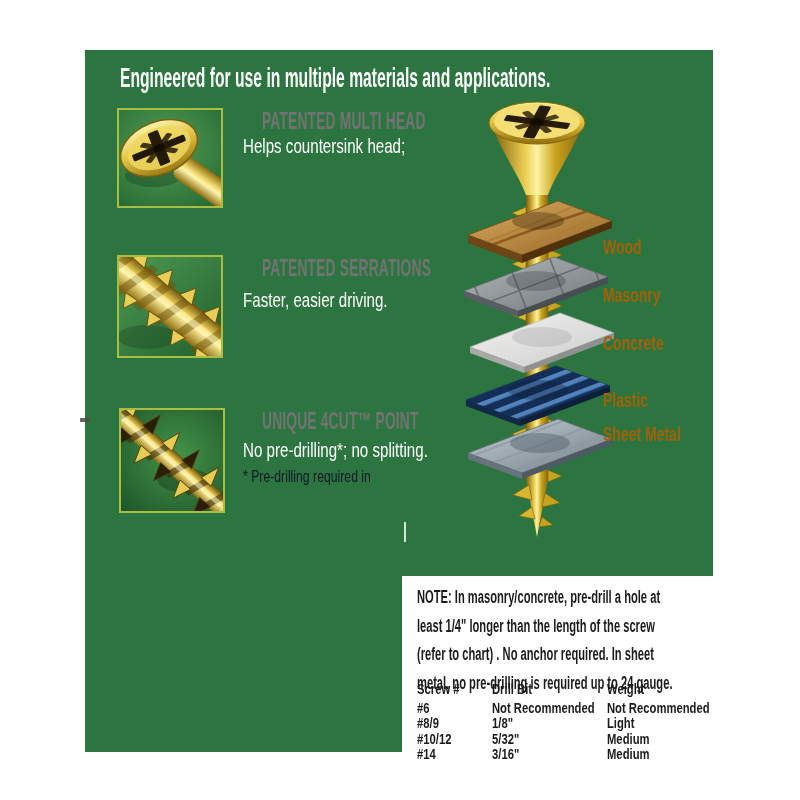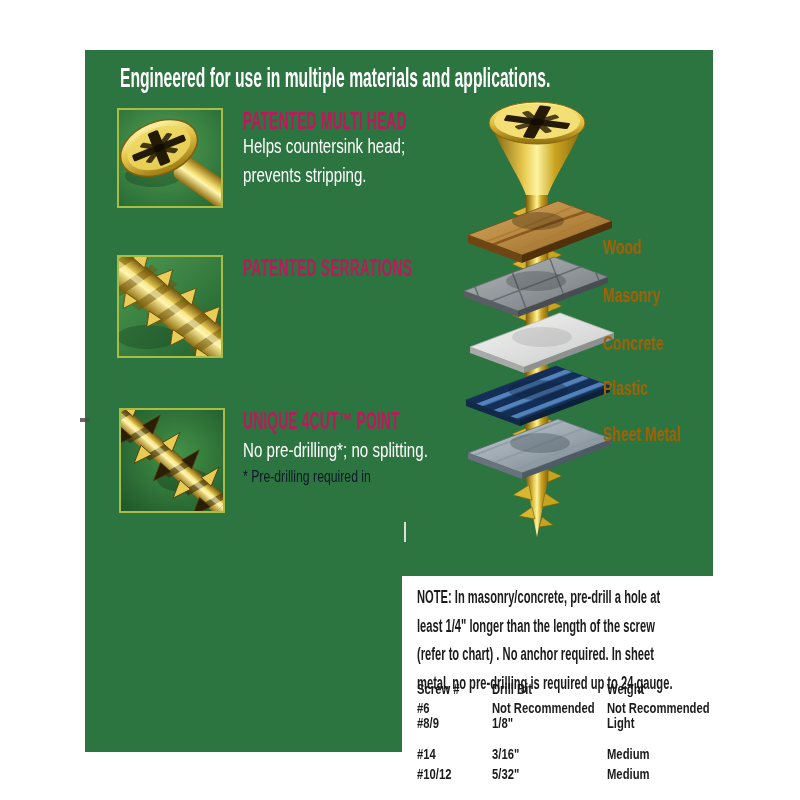--- a/index.html
+++ b/index.html
@@ -6,21 +6,21 @@
   .page{position:relative;width:800px;height:800px;background:#ffffff;overflow:hidden;
         font-family:"Liberation Sans",sans-serif;}
   .abs{position:absolute;}
   .cond{display:inline-block;transform-origin:0 0;white-space:nowrap;}
   .sx56{transform:scaleX(.56);} .sx60{transform:scaleX(.60);} .sx62{transform:scaleX(.62);}
   .sx70{transform:scaleX(.70);} .sx72{transform:scaleX(.72);} .sx75{transform:scaleX(.75);}
   .panel{left:85px;top:50px;width:628px;height:702px;background:#2d7540;}
   .title{left:120px;top:62px;color:#ffffff;font-size:28px;font-weight:bold;}
   .thumb{width:106px;box-sizing:border-box;border:2px solid #a9bd42;background:#2f7a43;}
   .thumb svg{display:block;width:100%;height:100%;}
-  .fh{color:#be185d;font-size:23px;font-weight:bold;letter-spacing:.3px;}
+  .fh{color:#737373;font-size:23px;font-weight:bold;letter-spacing:.3px;margin-left:19px;}
   .fb{color:#ffffff;font-size:21px;line-height:29px;}
   .fb div{height:29px;}
   .fn{color:#0f172a;font-size:17px;line-height:22px;}
   .ml{color:#a16207;font-size:20px;font-weight:bold;}
   .notebox{left:402px;top:576px;width:370px;height:196px;background:#ffffff;}
   .note{left:15px;top:7px;color:#1b1b1b;font-size:18px;font-weight:bold;line-height:28.5px;}
   .note div{height:28.5px;}
   .trow{left:0;width:370px;height:16px;color:#1b1b1b;font-size:15px;font-weight:bold;}
   .c1{left:15px;} .c2{left:90px;} .c3{left:205px;}
   .tick{left:80px;top:418px;width:10px;height:4px;background:#4c4f4a;opacity:.85;}
@@ -74,21 +74,20 @@
           <circle r="6" fill="#120d02"></circle>
         </g>
       </g>
     </svg>
   </div>
   <div class="abs fh" style="left:243px;top:108px;">
     <span class="cond sx60">PATENTED MULTI HEAD</span>
   </div>
   <div class="abs fb" style="left:243px;top:131px;">
     <div><span class="cond sx72">Helps countersink head;</span></div>
-    <div><span class="cond sx72">prevents stripping.</span></div>
   </div>
 
   <div class="abs thumb" style="left:117px;top:255px;height:103px;">
     <svg viewBox="0 0 102 99" preserveAspectRatio="none">
       <defs>
         <linearGradient id="bg2" x1="0" y1="0" x2="1" y2="1">
           <stop offset="0%" stop-color="#4d9a52"></stop>
             <stop offset="100%" stop-color="#21602e"></stop>
         </linearGradient>
         <linearGradient id="gs2" x1="0" y1="0" x2="0" y2="1">
@@ -119,20 +118,23 @@
           <polygon points="-14,16 -6,30 1,15"></polygon>
           <polygon points="16,16 24,30 31,15"></polygon>
           <polygon points="46,16 54,30 61,15"></polygon>
         </g>
         <rect x="-80" y="-5" width="160" height="7" fill="#fff7bd" opacity=".55"></rect>
       </g>
     </svg>
   </div>
   <div class="abs fh" style="left:243px;top:255px;">
     <span class="cond sx60">PATENTED SERRATIONS</span>
+  </div>
+  <div class="abs fb" style="left:243px;top:285px;">
+    <div><span class="cond sx72">Faster, easier driving.</span></div>
   </div>
 
   <div class="abs thumb" style="left:119px;top:408px;height:105px;">
     <svg viewBox="0 0 101 101" preserveAspectRatio="none">
       <defs>
         <radialGradient id="bg3" cx="55%" cy="45%" r="80%">
           <stop offset="0%" stop-color="#449348"></stop>
             <stop offset="100%" stop-color="#1d5429"></stop>
         </radialGradient>
       </defs>
@@ -334,21 +336,21 @@
       </g>
     </svg>
   </div>
 
   <div class="abs ml" style="left:603px;top:236px;">
     <span class="cond sx70">Wood</span></div>
   <div class="abs ml" style="left:603px;top:284px;">
     <span class="cond sx70">Masonry</span></div>
   <div class="abs ml" style="left:603px;top:332px;">
     <span class="cond sx70">Concrete</span></div>
-  <div class="abs ml" style="left:603px;top:377px;">
+  <div class="abs ml" style="left:603px;top:389px;">
     <span class="cond sx70">Plastic</span></div>
   <div class="abs ml" style="left:603px;top:423px;">
     <span class="cond sx70">Sheet Metal</span></div>
 
   <div class="abs tick"></div>
   <div class="abs vline"></div>
 
   <div class="abs notebox">
     <div class="abs note">
       <div><span class="cond sx62">NOTE: In masonry/concrete, pre-drill a hole at</span></div>
@@ -364,21 +366,21 @@
     <div class="abs trow" style="top:123px;">
       <span class="abs c1"><span class="cond sx75">#6</span></span>
       <span class="abs c2"><span class="cond sx75">Not Recommended</span></span>
       <span class="abs c3"><span class="cond sx75">Not Recommended</span></span>
     </div>
     <div class="abs trow" style="top:138px;">
       <span class="abs c1"><span class="cond sx75">#8/9</span></span>
       <span class="abs c2"><span class="cond sx75">1/8"</span></span>
       <span class="abs c3"><span class="cond sx75">Light</span></span>
     </div>
-    <div class="abs trow" style="top:154px;margin-top:35px;">
+    <div class="abs trow" style="top:154px;">
       <span class="abs c1"><span class="cond sx75">#10/12</span></span>
       <span class="abs c2"><span class="cond sx75">5/32"</span></span>
       <span class="abs c3"><span class="cond sx75">Medium</span></span>
     </div>
     <div class="abs trow" style="top:169px;">
       <span class="abs c1"><span class="cond sx75">#14</span></span>
       <span class="abs c2"><span class="cond sx75">3/16"</span></span>
       <span class="abs c3"><span class="cond sx75">Medium</span></span>
     </div>
   </div>

